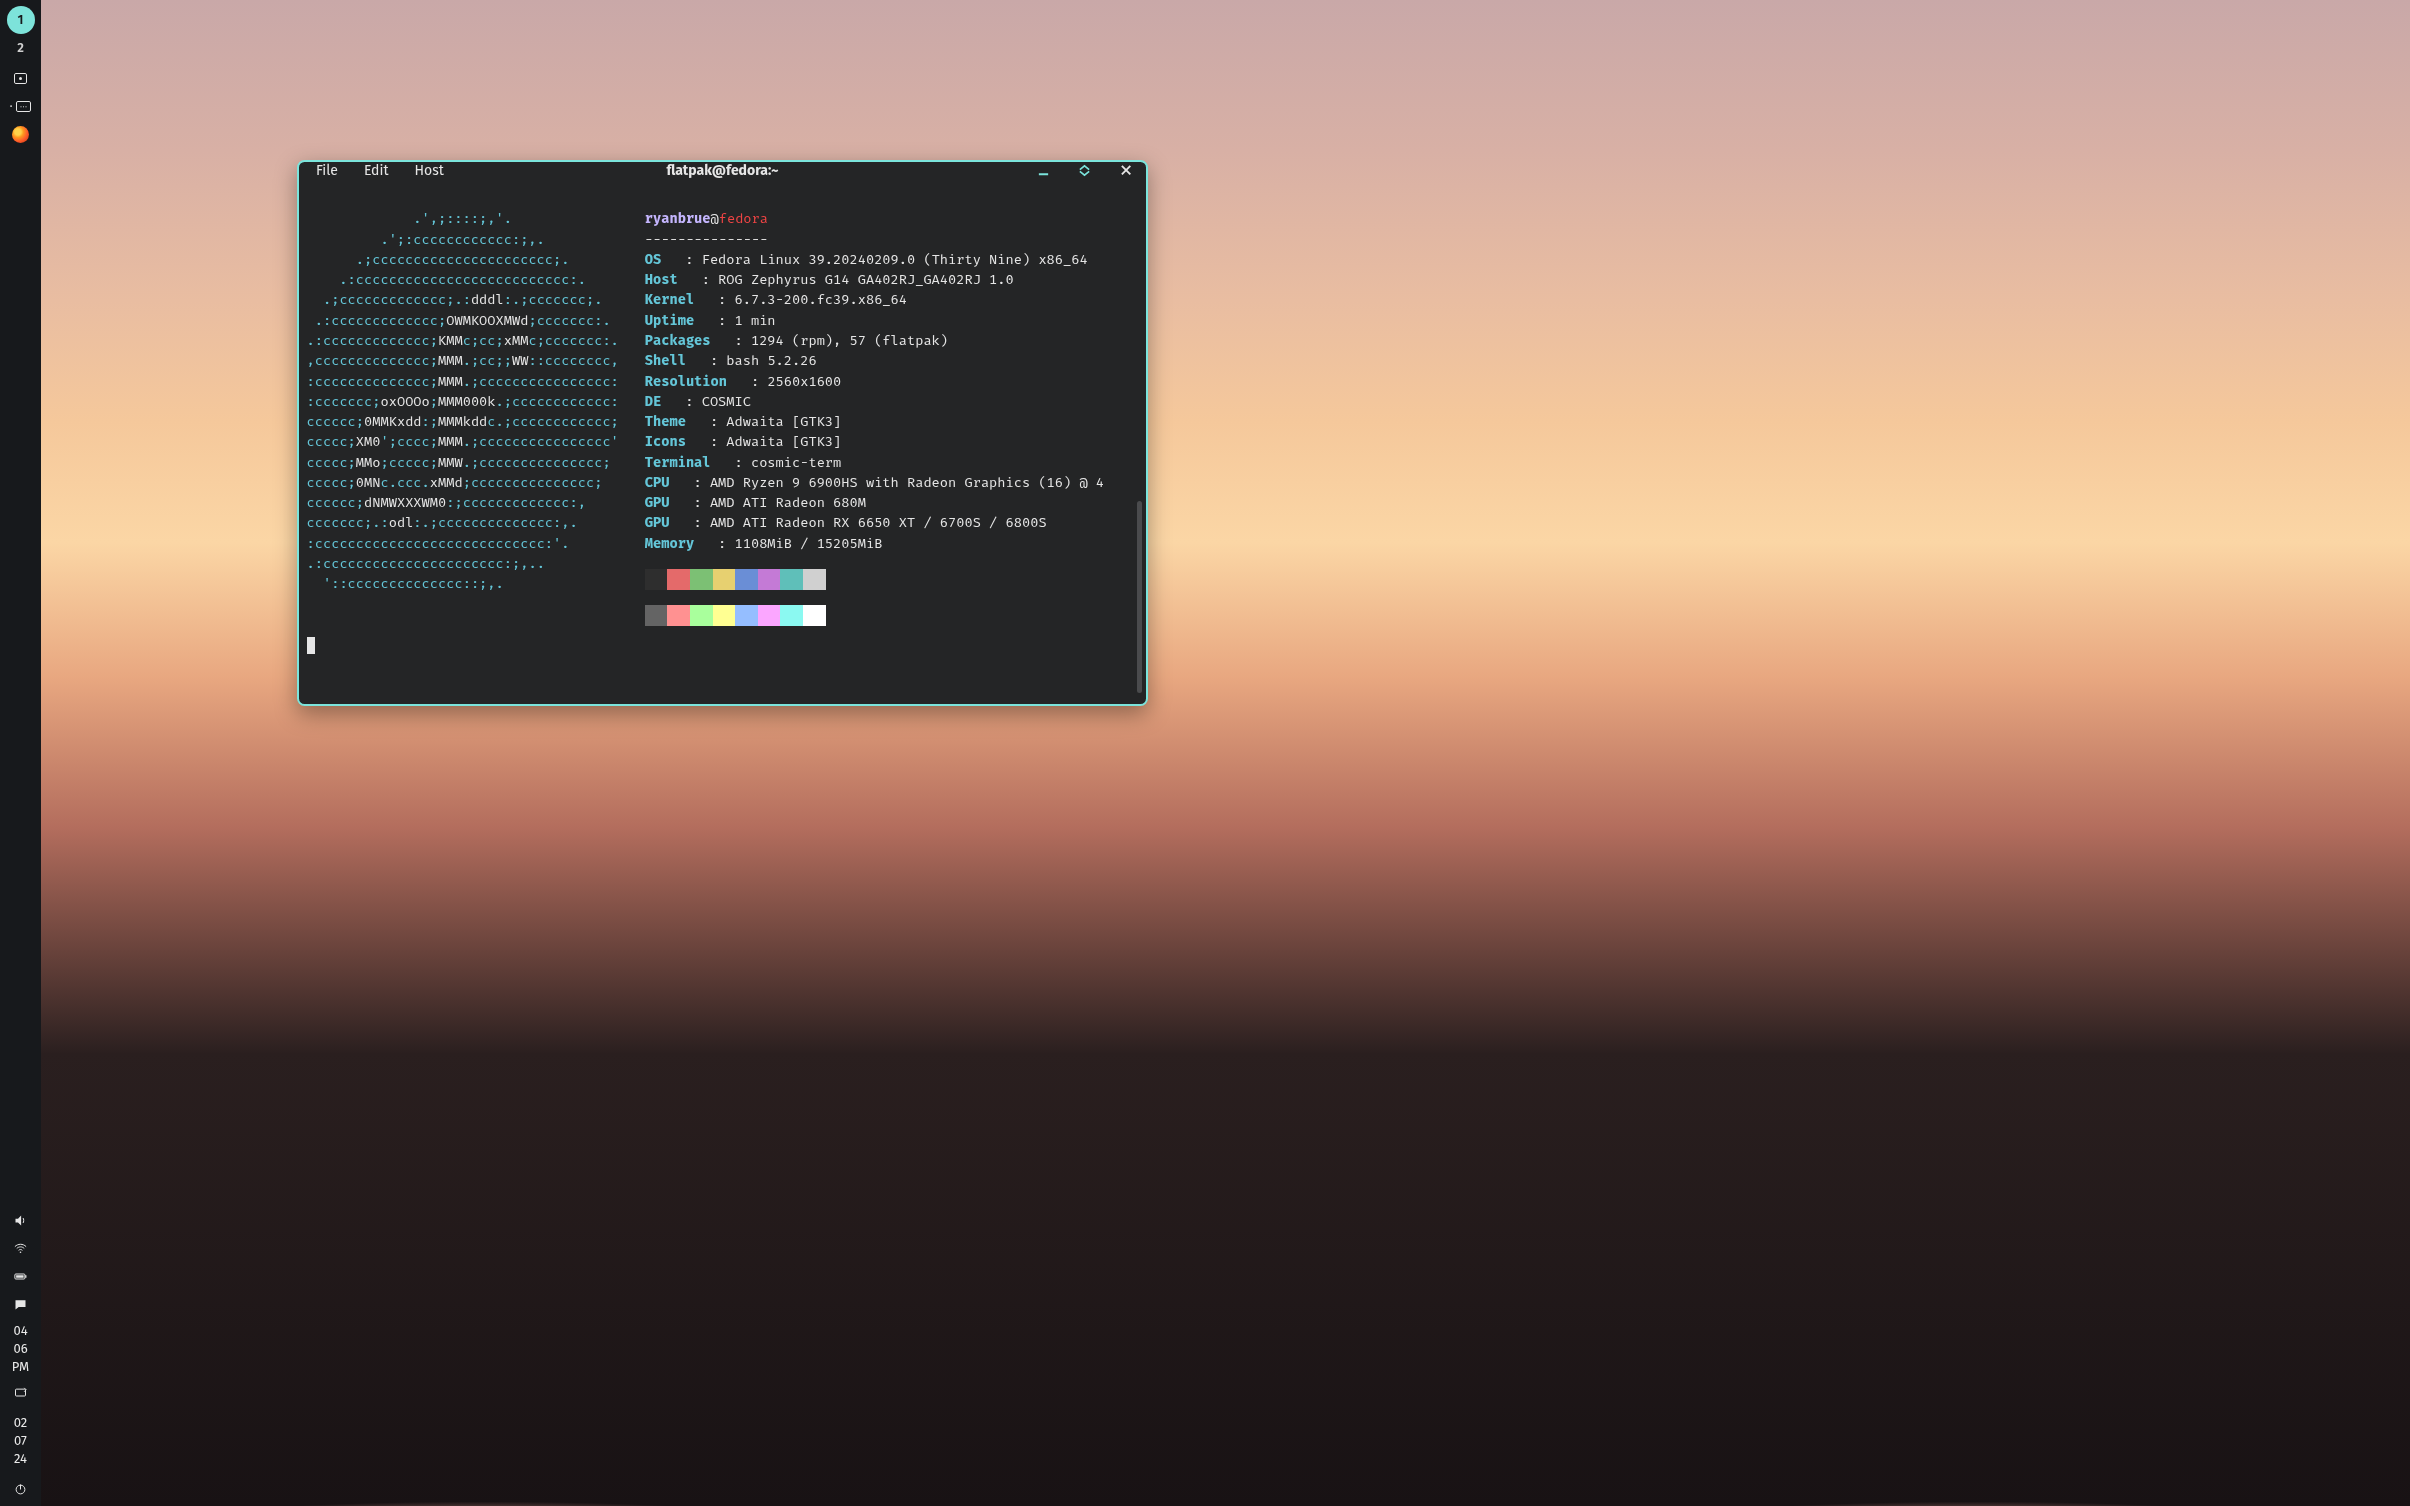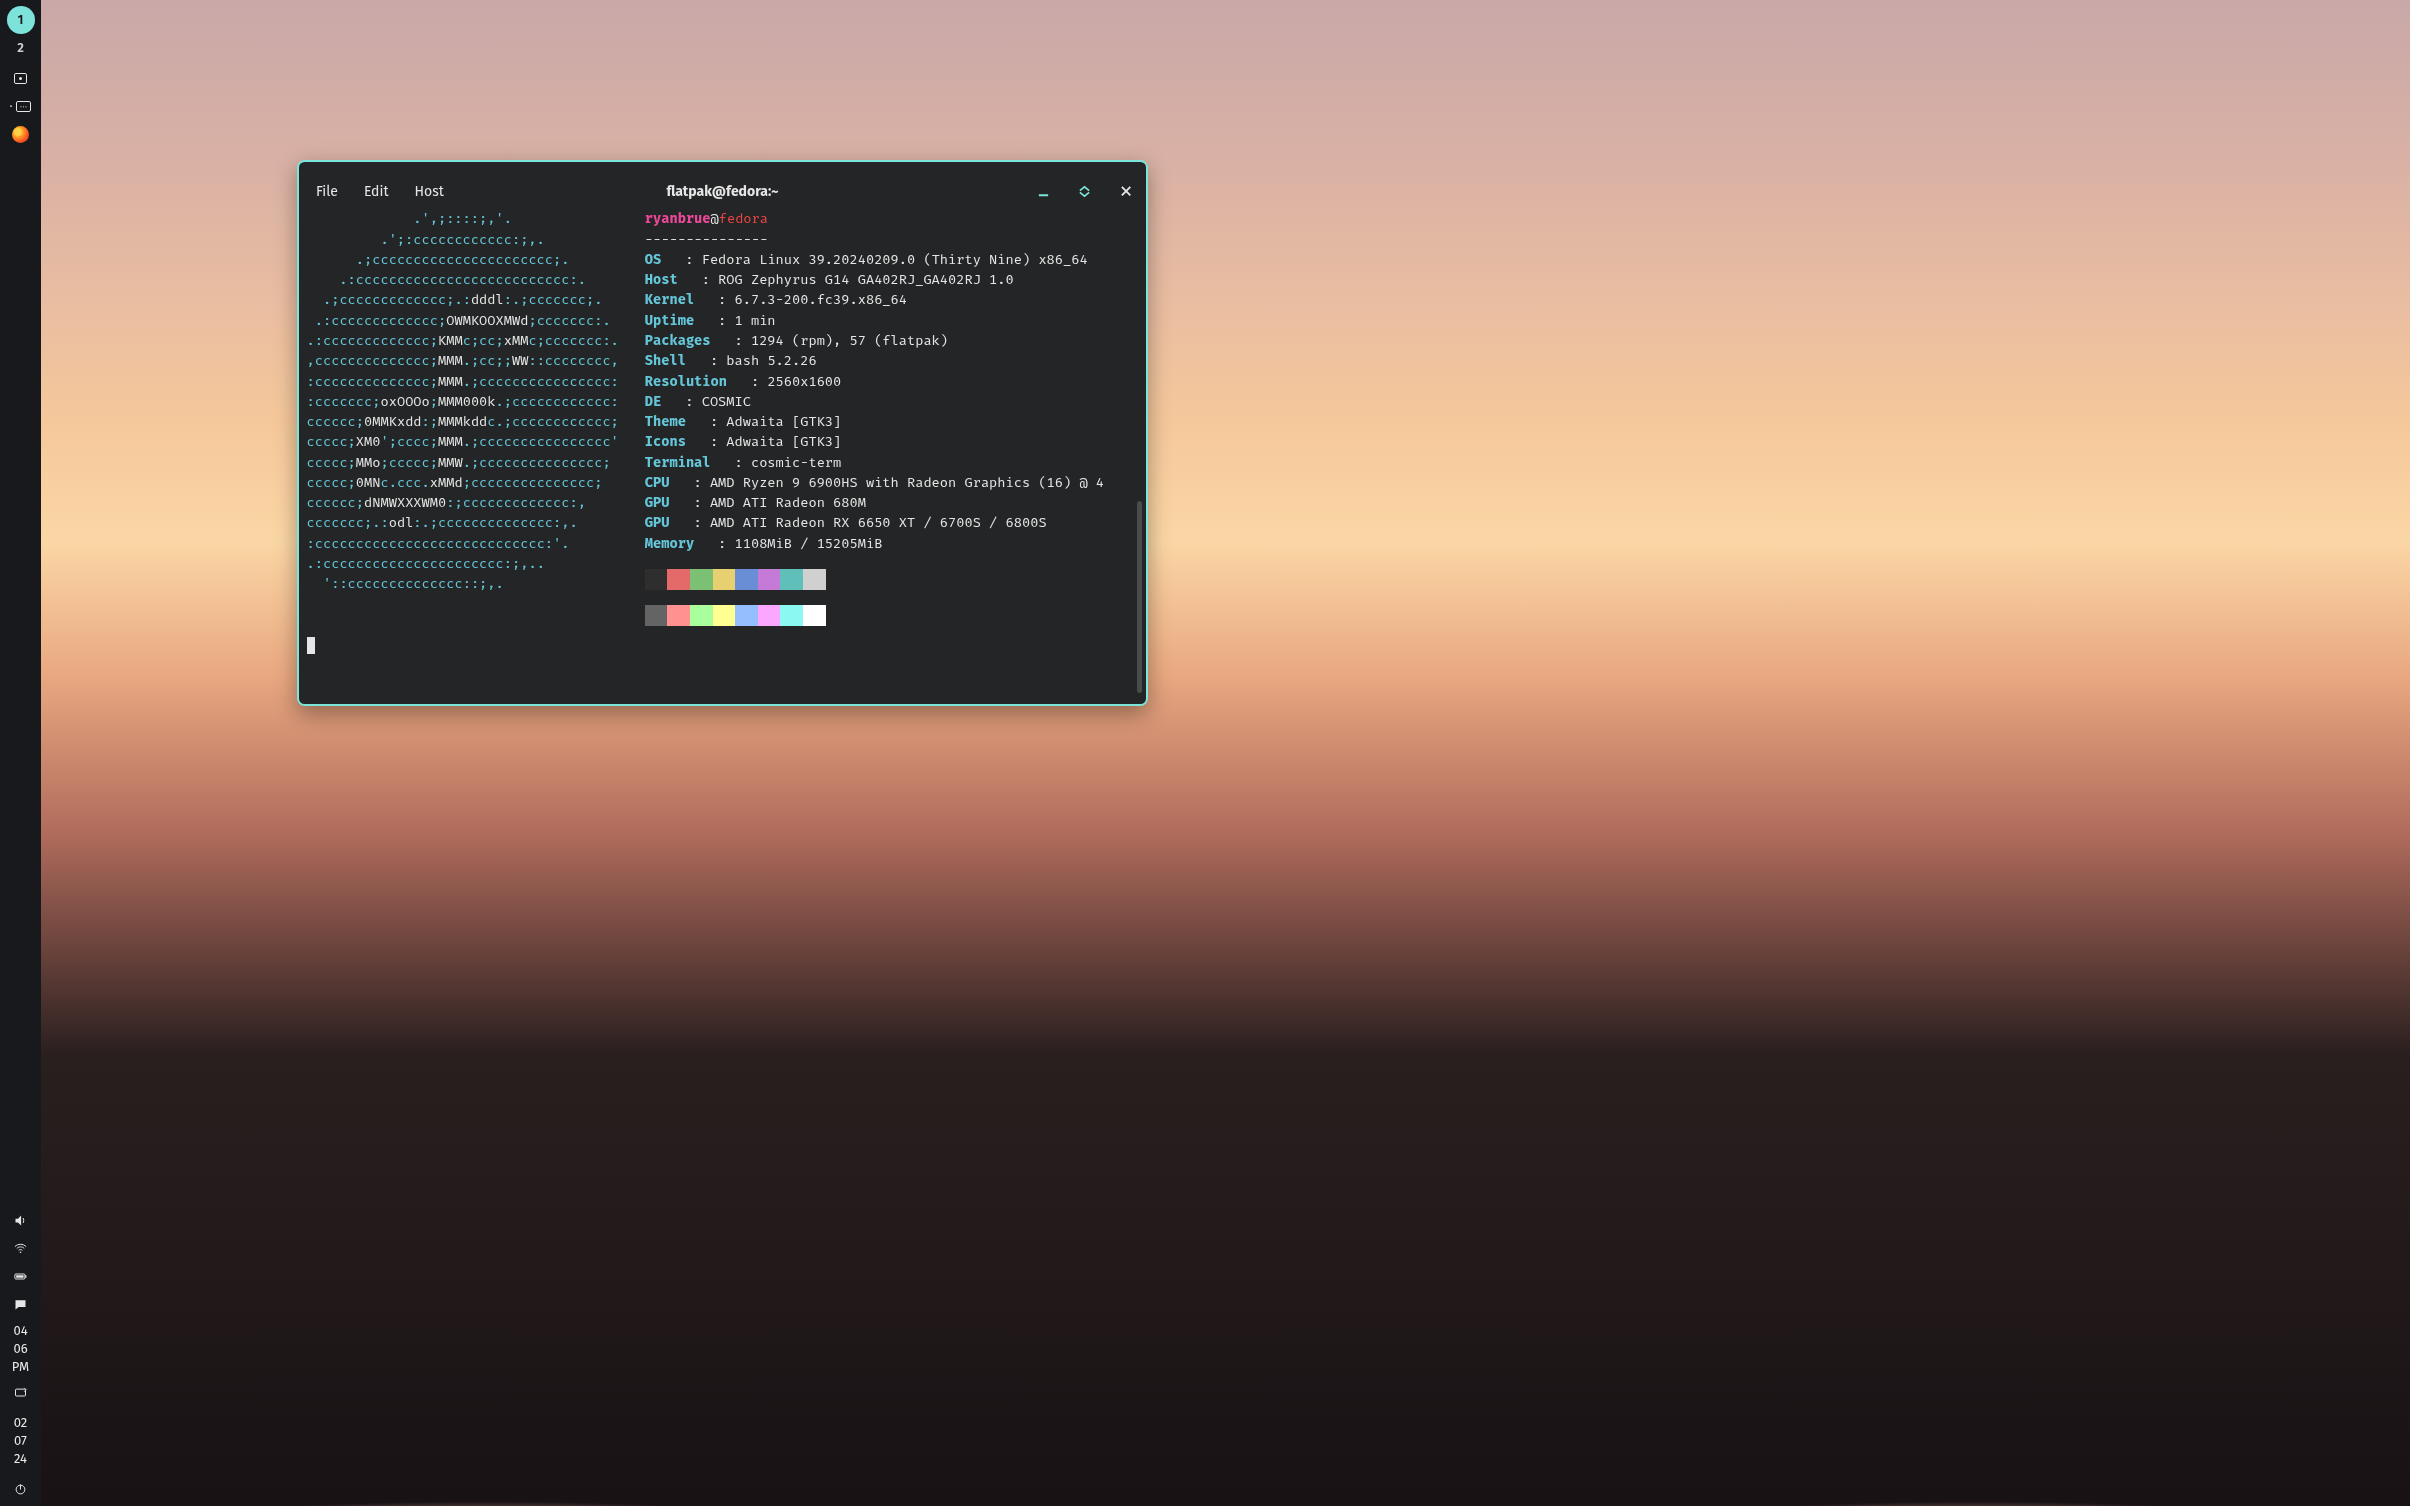--- a/index.html
+++ b/index.html
@@ -62,21 +62,21 @@
     background: #242526;
     border: 2.8px solid #7be5dc;
     border-radius: 7.5px;
     display: flex; flex-direction: column;
     color: #e6e6e6;
     box-shadow: 0 7.5px 22.6px rgba(0,0,0,.35);
     z-index: 10;
     overflow: hidden;
   }
   .titlebar {
-    height: 38px; display: flex; align-items: flex-end;
+    height: 38px; display: flex; align-items: flex-start;
     padding: 0 11.3px;
     position: relative;
   }
   .menu { display: flex; gap: 26px; padding-left: 5.6px; }
   .menu span { font-size: 14px; cursor: pointer; }
   .title { position: absolute; left: 0; right: 0; text-align: center; font-weight: 700; font-size: 14px; pointer-events: none; }
   .winbtns { margin-left: auto; display: flex; gap: 24.5px; align-items: center; z-index: 2; }
   .winbtns .btn { width: 17px; height: 17px; display: flex; align-items: center; justify-content: center; cursor: pointer; font-size: 14px; }
 
   .term-body {
@@ -90,21 +90,21 @@
   .scrollbar {
     position: absolute; right: 3.8px; top: 301px; bottom: 11.3px;
     width: 5.6px; background: #4a4b4d; border-radius: 2.8px;
   }
 
   .ascii { white-space: pre; }
   .ascii .c { color: #64c6d8; }
   .ascii .w { color: #e6e6e6; }
 
   .info { white-space: pre; }
-  .info .user { color: #ec4899; font-weight: 700; }
+  .info .user { color: #c4b5fd; font-weight: 700; }
   .info .host { color: #ef4444; font-weight: 400; }
   .info .at   { color: #e6e6e6; }
   .info .sep  { color: #e6e6e6; }
   .info .key  { color: #64c6d8; font-weight: 700; margin-top: 12px; }
   .info .val  { color: #e6e6e6; padding-left: 24px; }
 
   .swatches { display: flex; margin-top: 15px; }
   .swatch { width: 22.6px; height: 21px; }
   .swrow2 .swatch { filter: brightness(1.18); }
 

